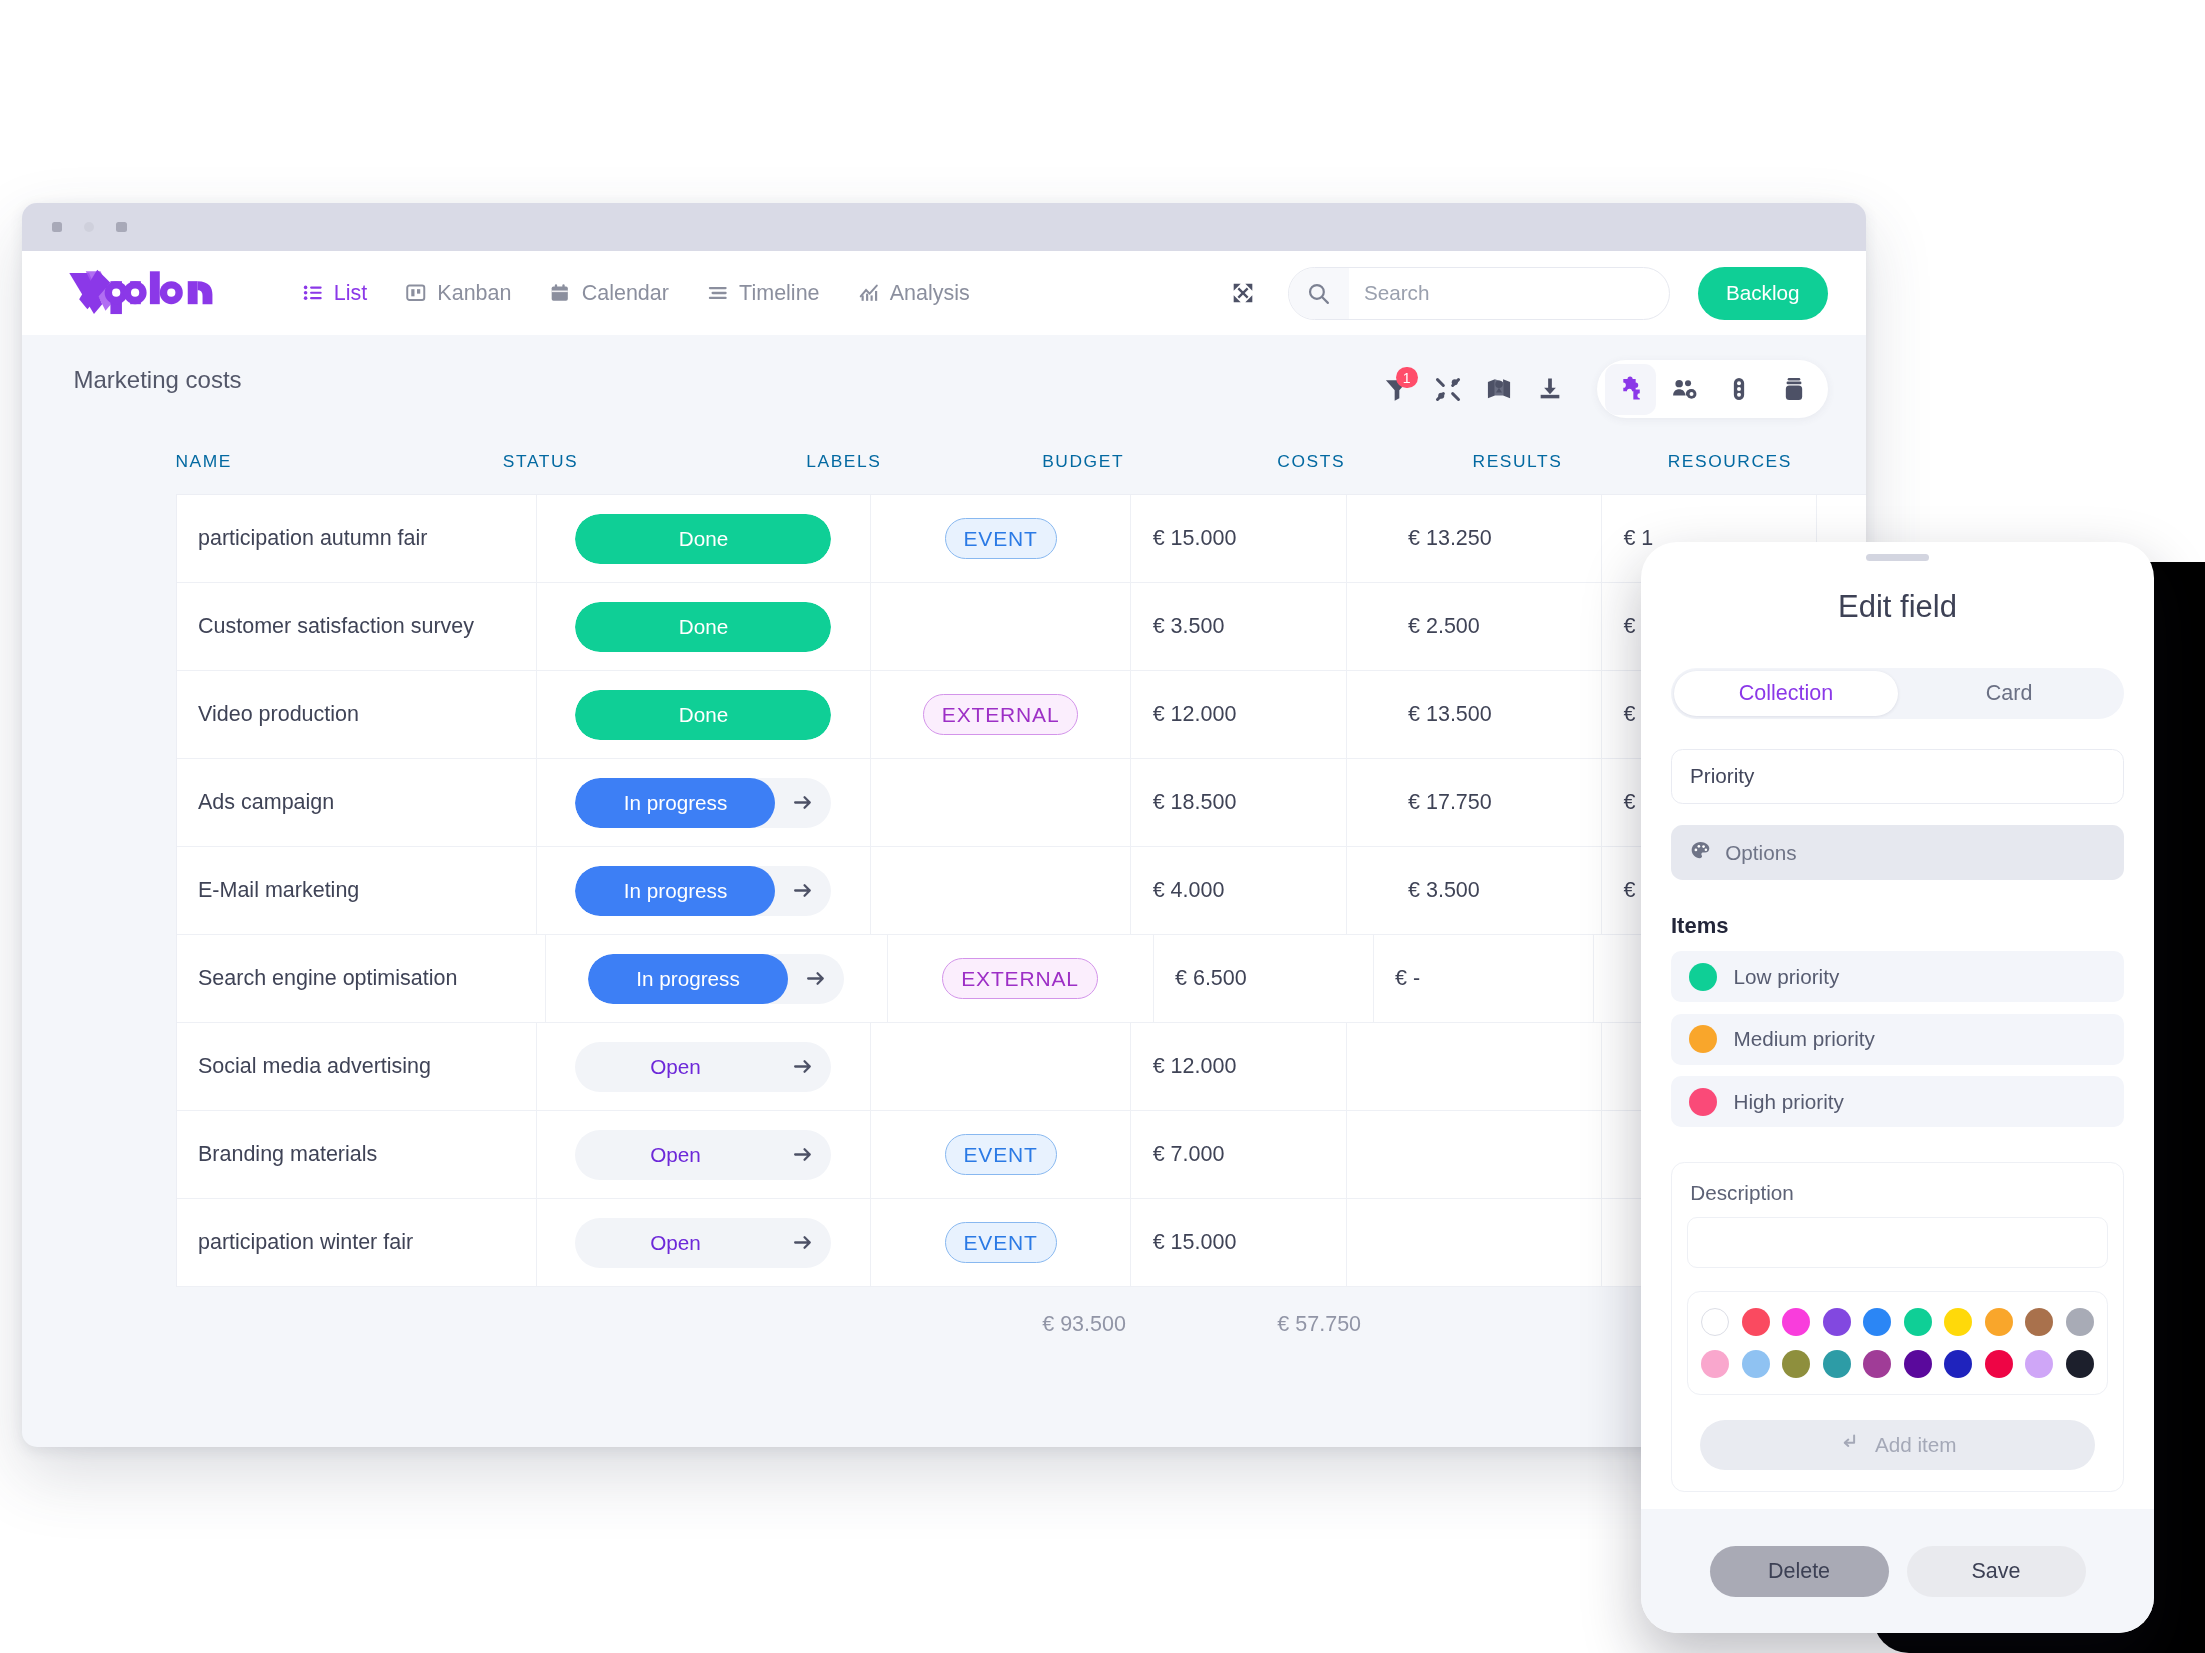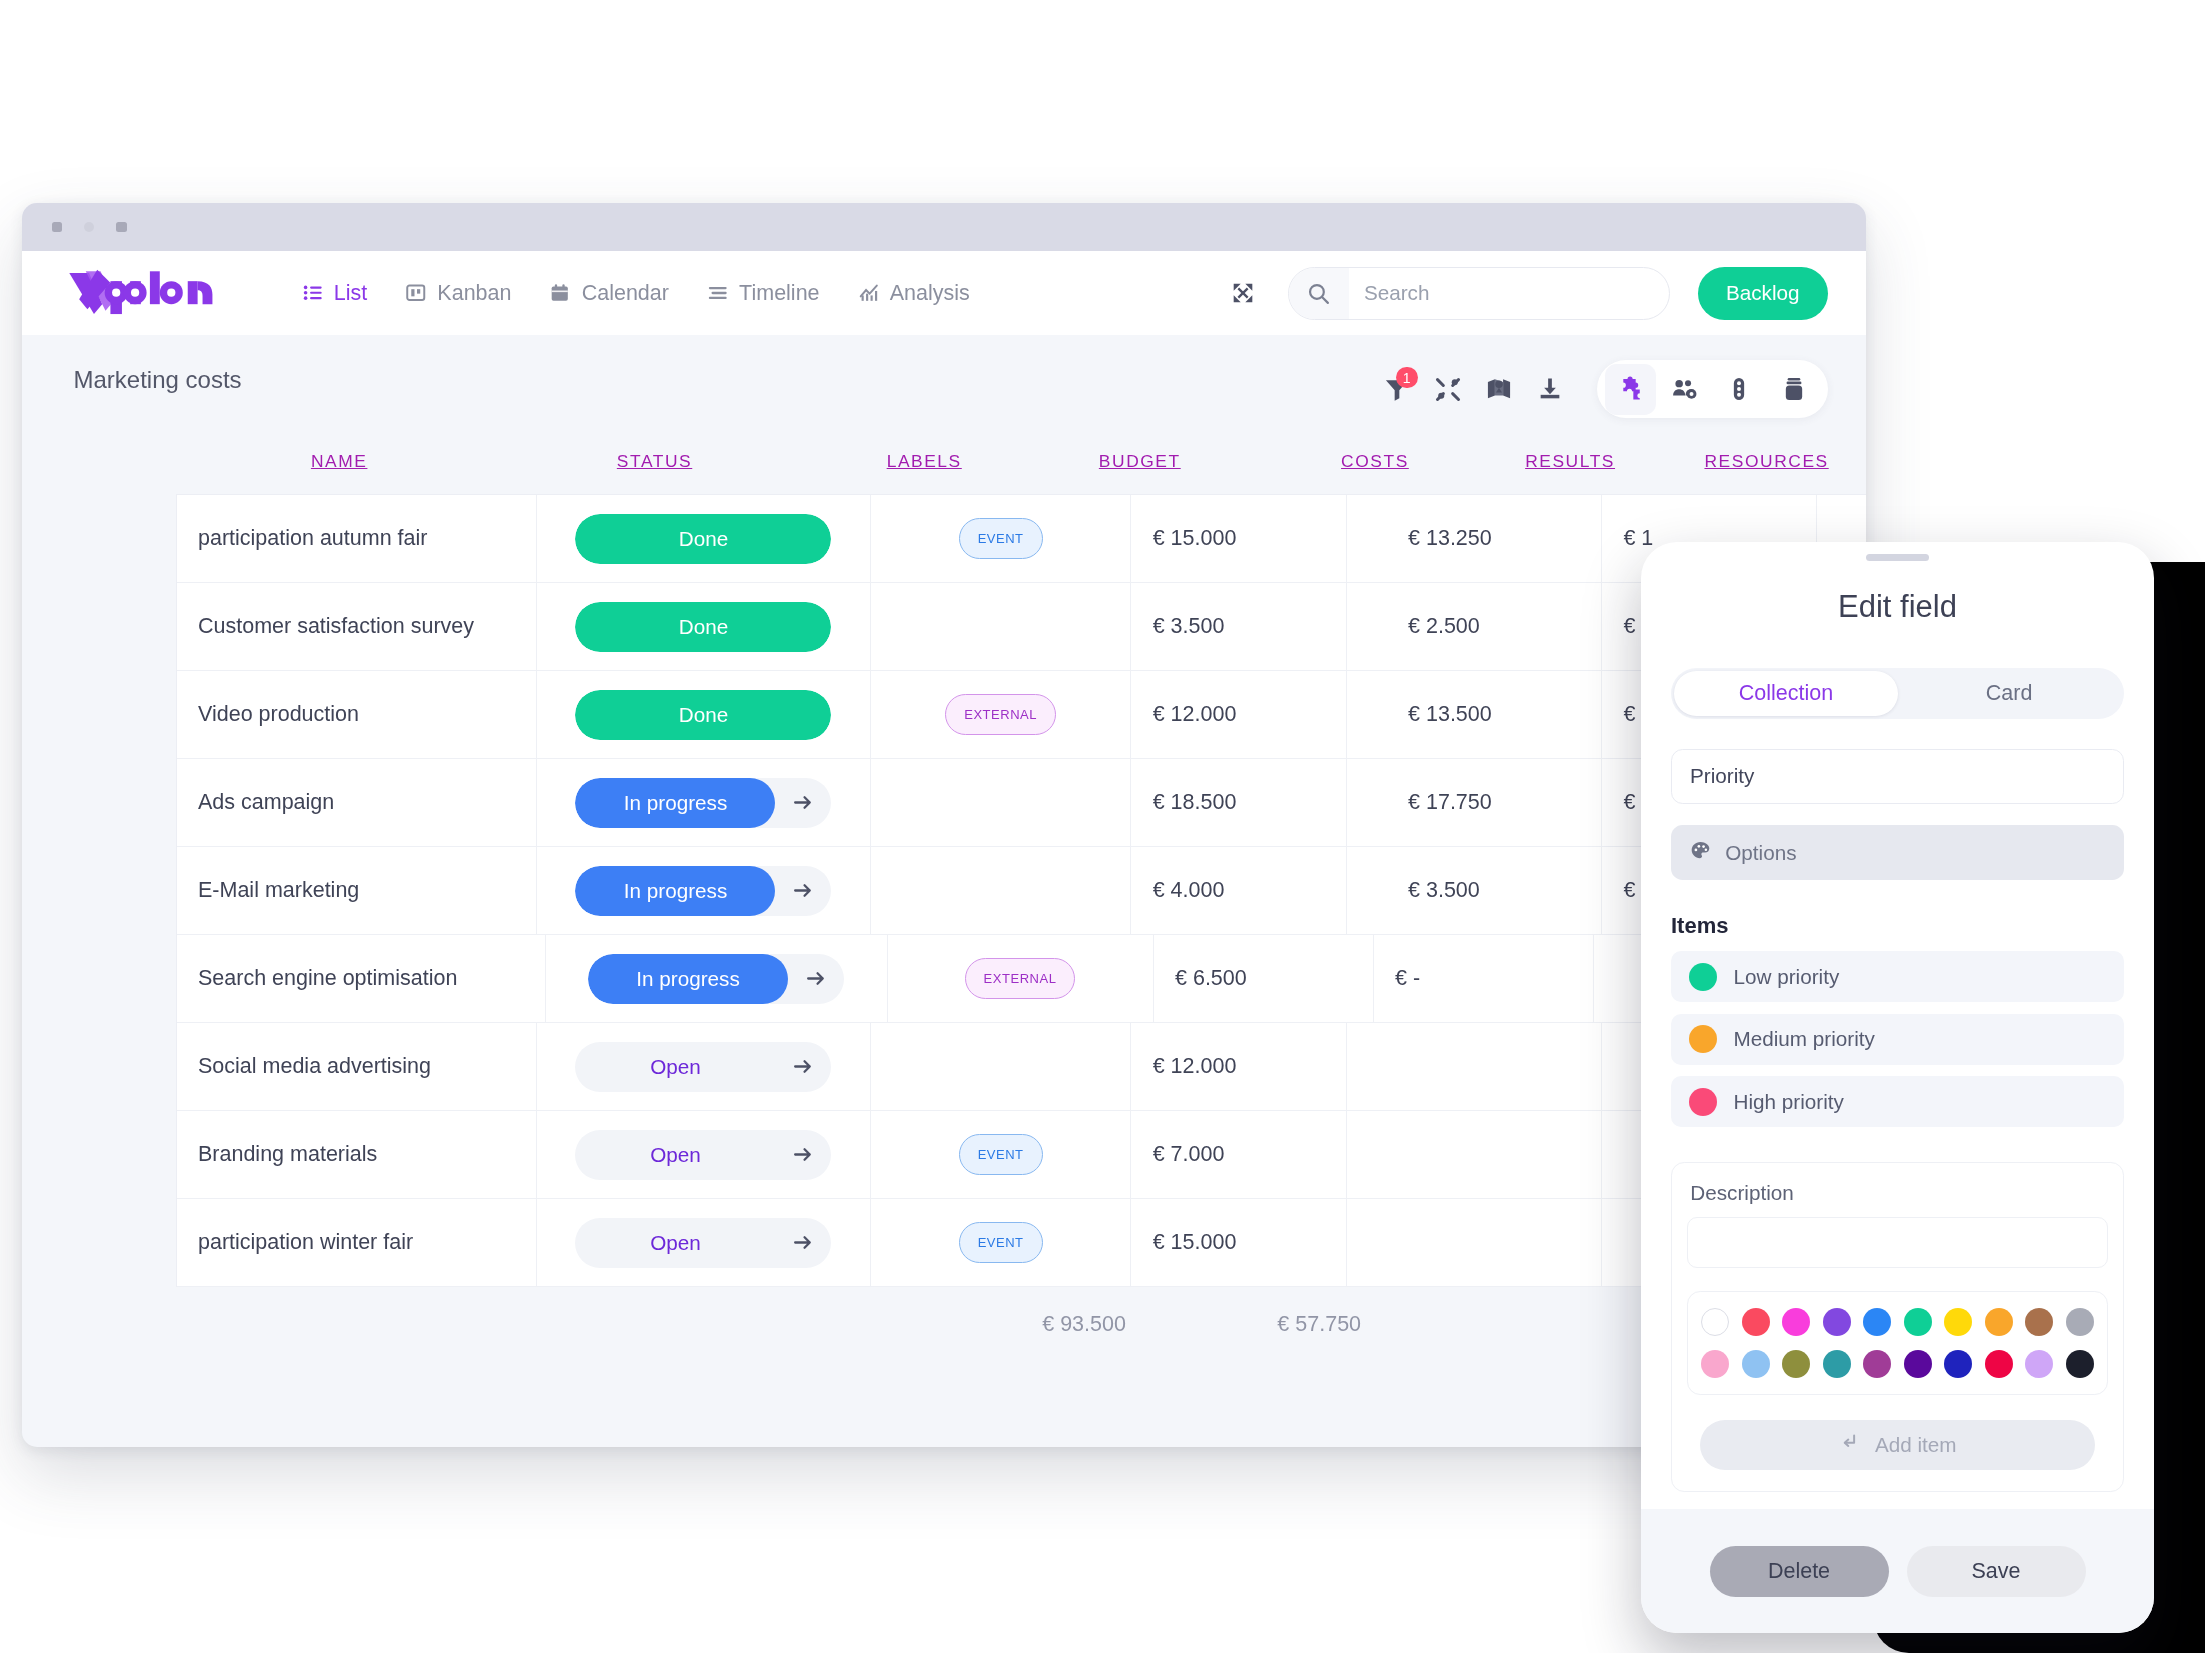--- a/index.html
+++ b/index.html
@@ -92,21 +92,21 @@
     display:flex; align-items:center; padding: 0 8.3px; gap: 3.3px;
     box-shadow: 0 1.7px 8.3px rgba(70,74,100,.07);
   }
   .pillgroup .tool-ic.sel { background:#f4f5fa; border-radius: 11.6px; }
 
   
   .col-head {
     display:flex; padding-left: 154px; height: 40px; align-items:center;
   }
   .col-head div {
-    font-size: 17.4px; letter-spacing:.09em; color:#a21caf; text-align:center;text-decoration:underline;
+    font-size: 17.4px; letter-spacing:.09em; color:#0369a1; text-align:left;
   }
   .tbl-card {
     margin: 13.2px 0 0 154px; width: 1860px; background:#fff;
     border-top:0.8px solid #eceef4; border-left:0.8px solid #eceef4;
   }
   .trow { display:flex; height: 88px; border-bottom:0.8px solid #eef0f5; }
   .tcell {
     display:flex; align-items:center; border-right:0.8px solid #eef0f5;
     padding: 0 21.5px; font-size: 21.5px; color:#3f4356;
   }
@@ -132,21 +132,21 @@
     flex:1; display:flex; align-items:center; justify-content:center;
   }
   .sp-done .lab { background:#0fcf96; }
   .sp-prog .lab { background:#3d7ff5; }
   .sp-open { background:#f2f4f8; }
   .sp-open .lab { background:transparent; color:#6d28d9; flex: 0 0 200px; }
 
   .chip {
     display:inline-flex; align-items:center; justify-content:center;
     height: 41px; padding: 0 18px; border-radius: 20.7px;
-    font-size: 13px; letter-spacing: .04em; text-align: right;
+    font-size: 21px; letter-spacing: .04em; text-align: right;
   }
   .chip-event { background:#e8f2fe; border:1.2px solid #88b8f0; color:#2b7ae5; }
   .chip-external { background:#fbeefd; border:1.2px solid #d394ea; color:#9d2fc6; }
 
   .totals-row { display:flex; padding-left: 154px; height: 74px; align-items:center; }
   .totals-row div { font-size: 21.5px; color:#9195a6; }
 
   
   .modal-shadow {
     position:absolute; left: 1873px; top: 562px;

